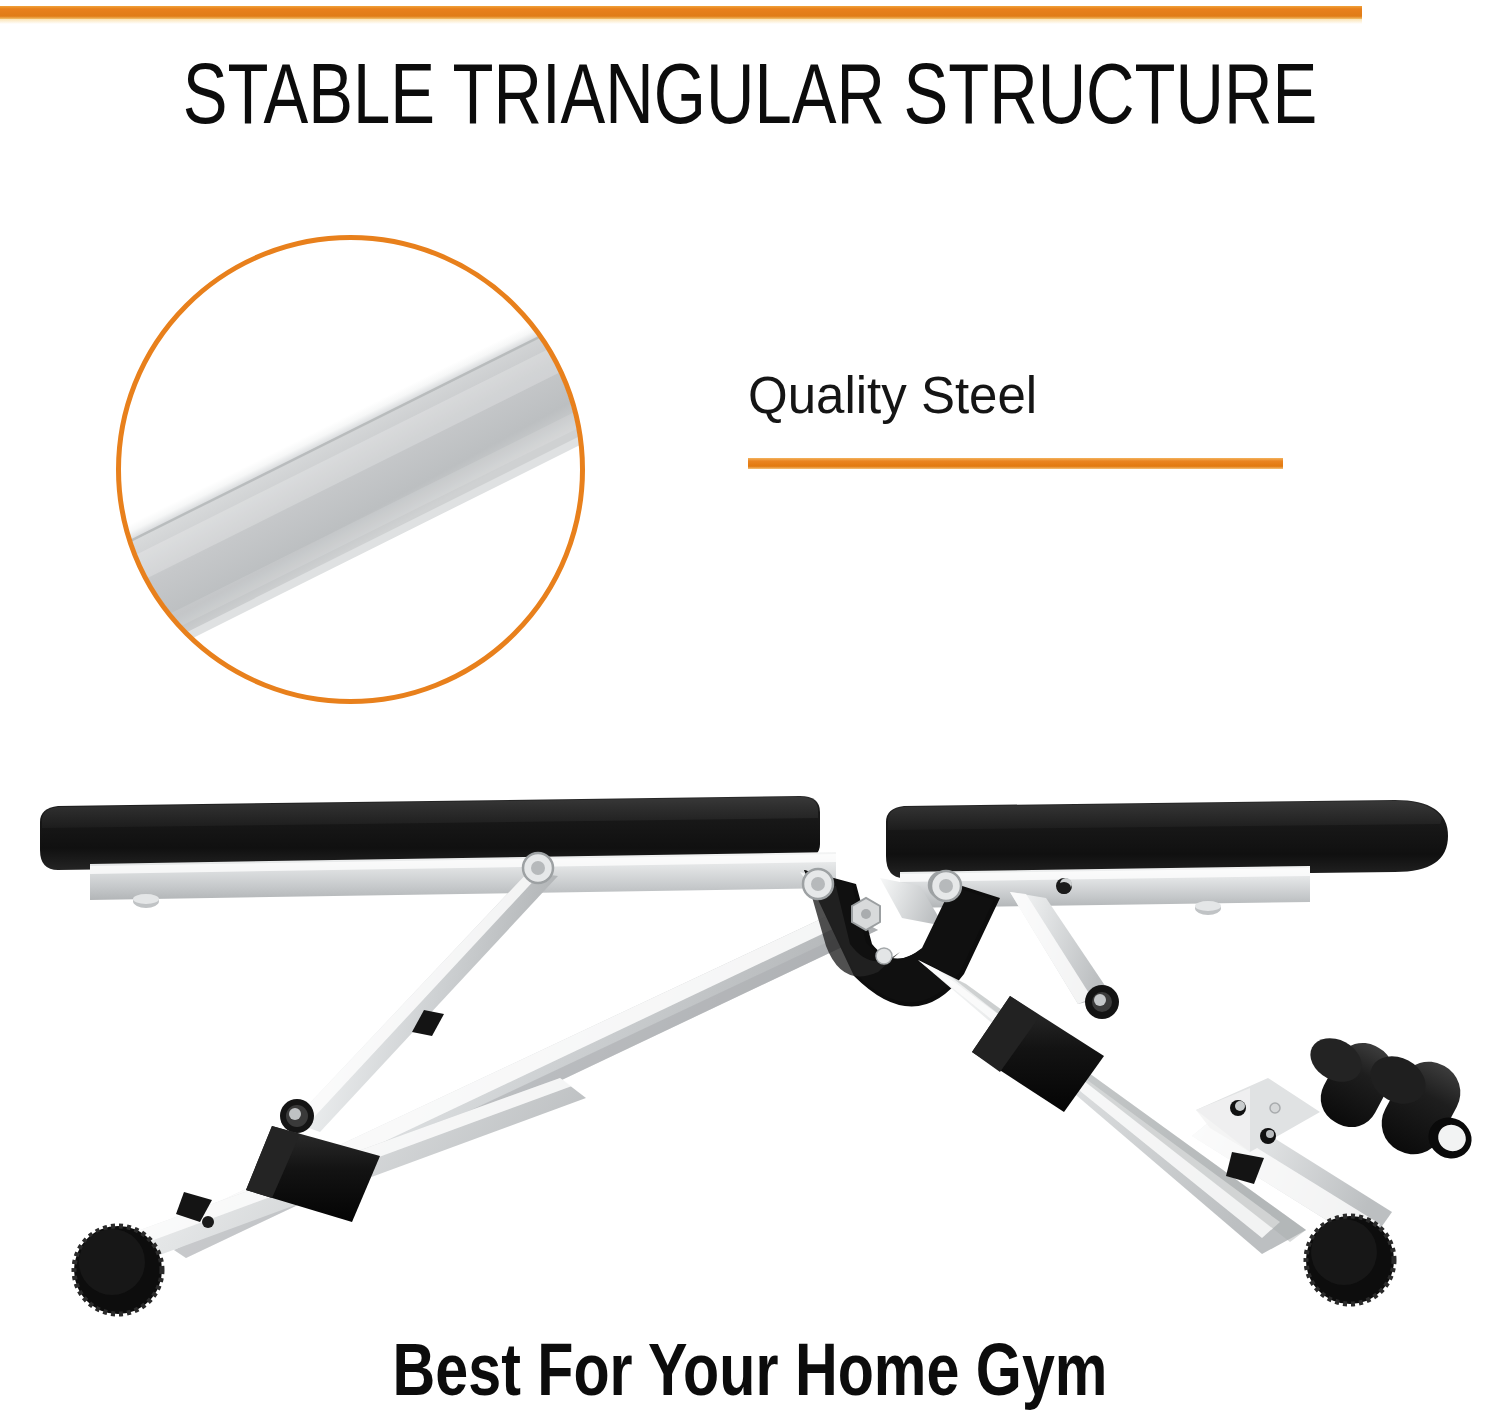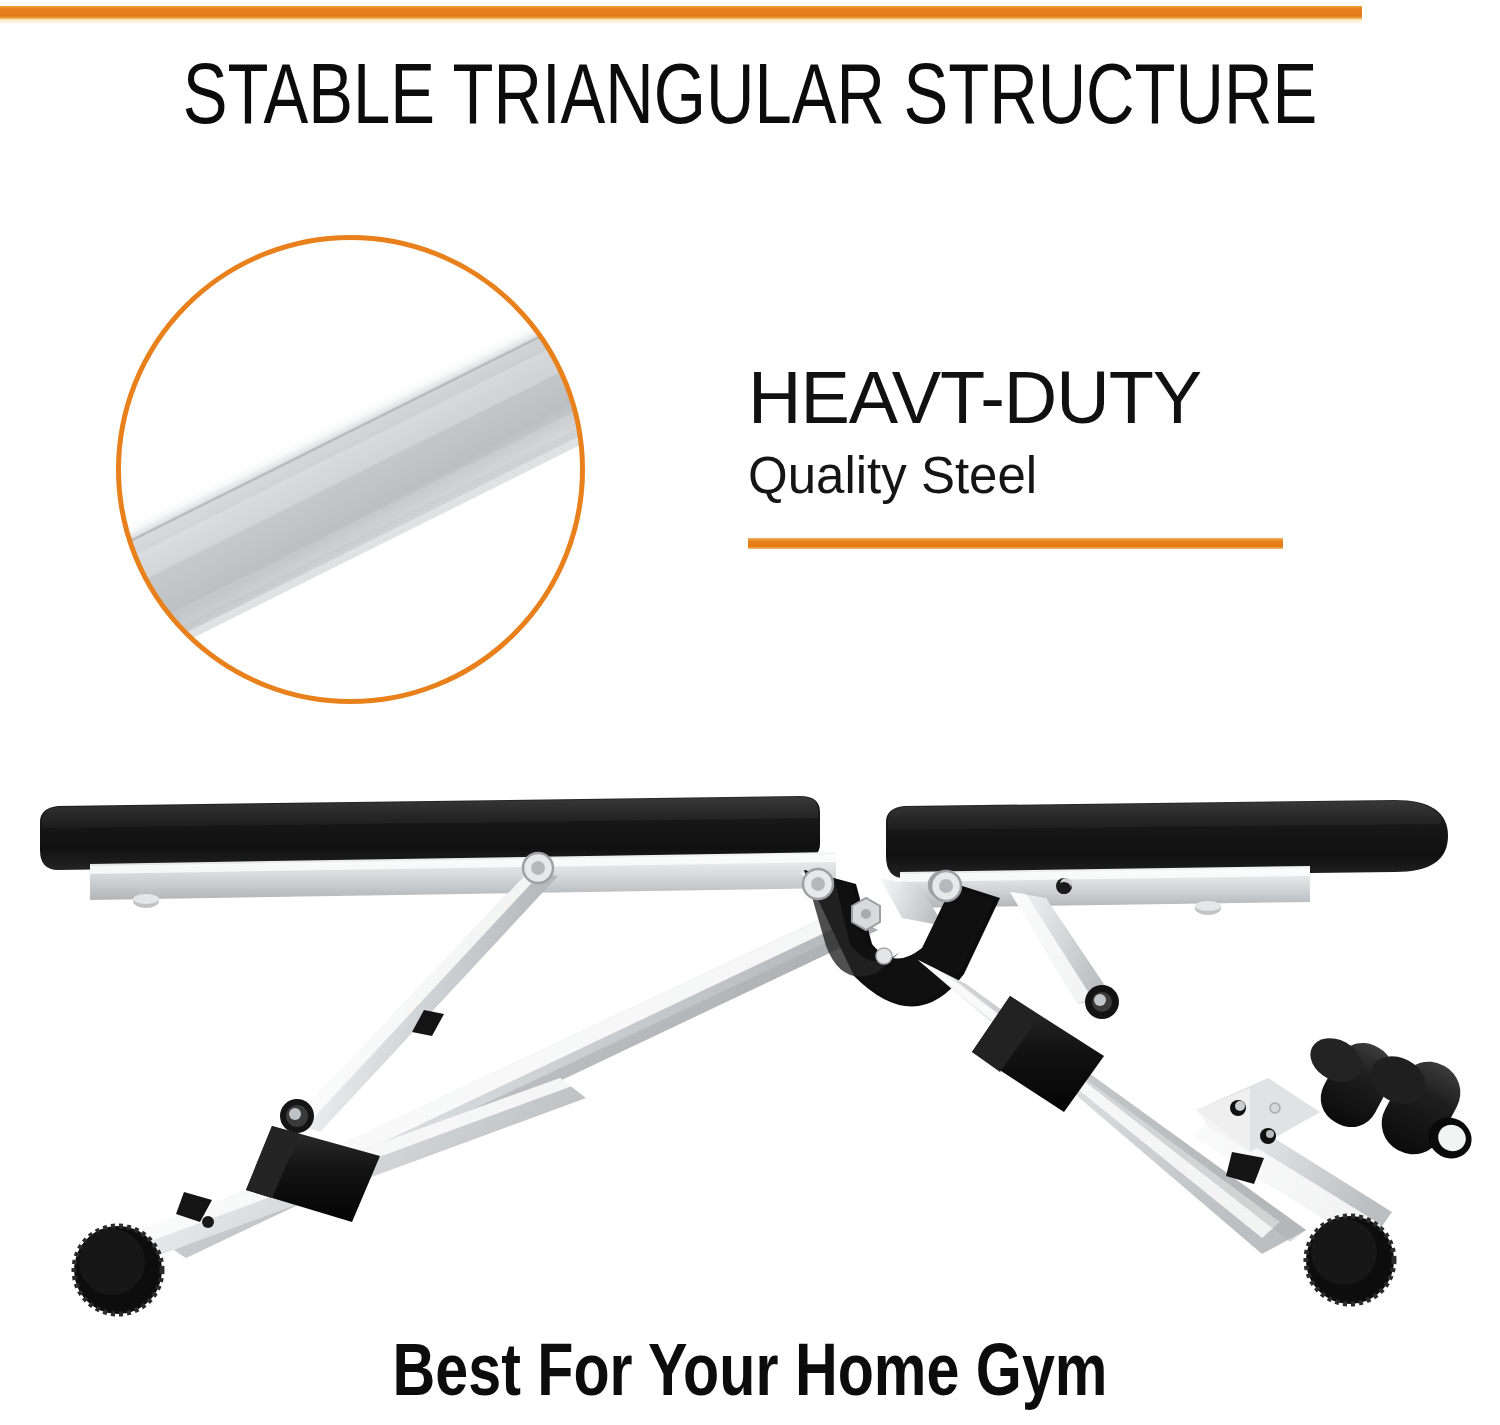--- a/index.html
+++ b/index.html
@@ -88,21 +88,20 @@
           <rect x="-160" y="216" width="800" height="26" fill="#ffffff" opacity="0.22"></rect>
           <rect x="-160" y="284" width="800" height="16" fill="#ffffff" opacity="0.12"></rect>
         </g>
       </g>
 
       <circle cx="235.5" cy="235.5" r="232" fill="none" stroke="#e8801c" stroke-width="5"></circle>
     </svg>
   </div>
 
   <div class="textblock">
-    <div class="tb-h1">HEAVT-DUTY</div>
     <div class="tb-l2">Quality Steel</div>
     <div class="tb-rule"></div>
   </div>
 
   <div class="product">
     <svg width="1500" height="580" viewBox="0 0 1500 580" xmlns="http://www.w3.org/2000/svg">
       <defs>
         <linearGradient id="padG" x1="0" y1="0" x2="0" y2="1">
           <stop offset="0" stop-color="#2b2b2b"></stop>
           <stop offset="0.16" stop-color="#1b1b1b"></stop>

